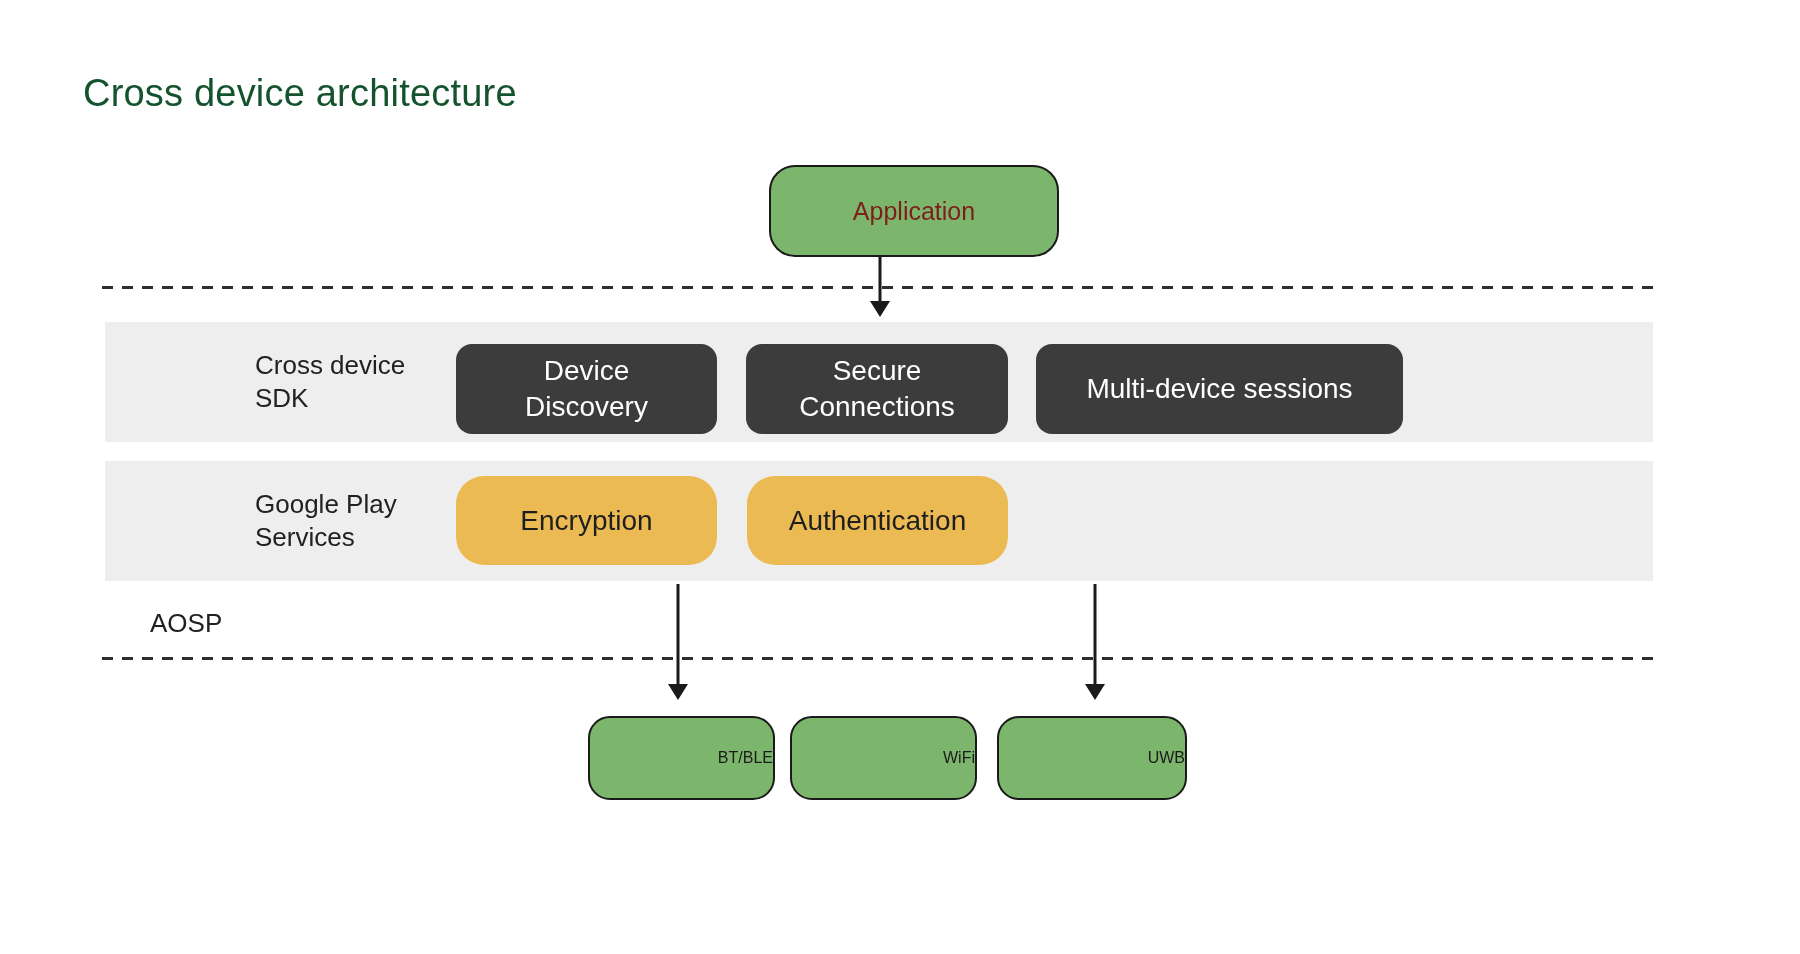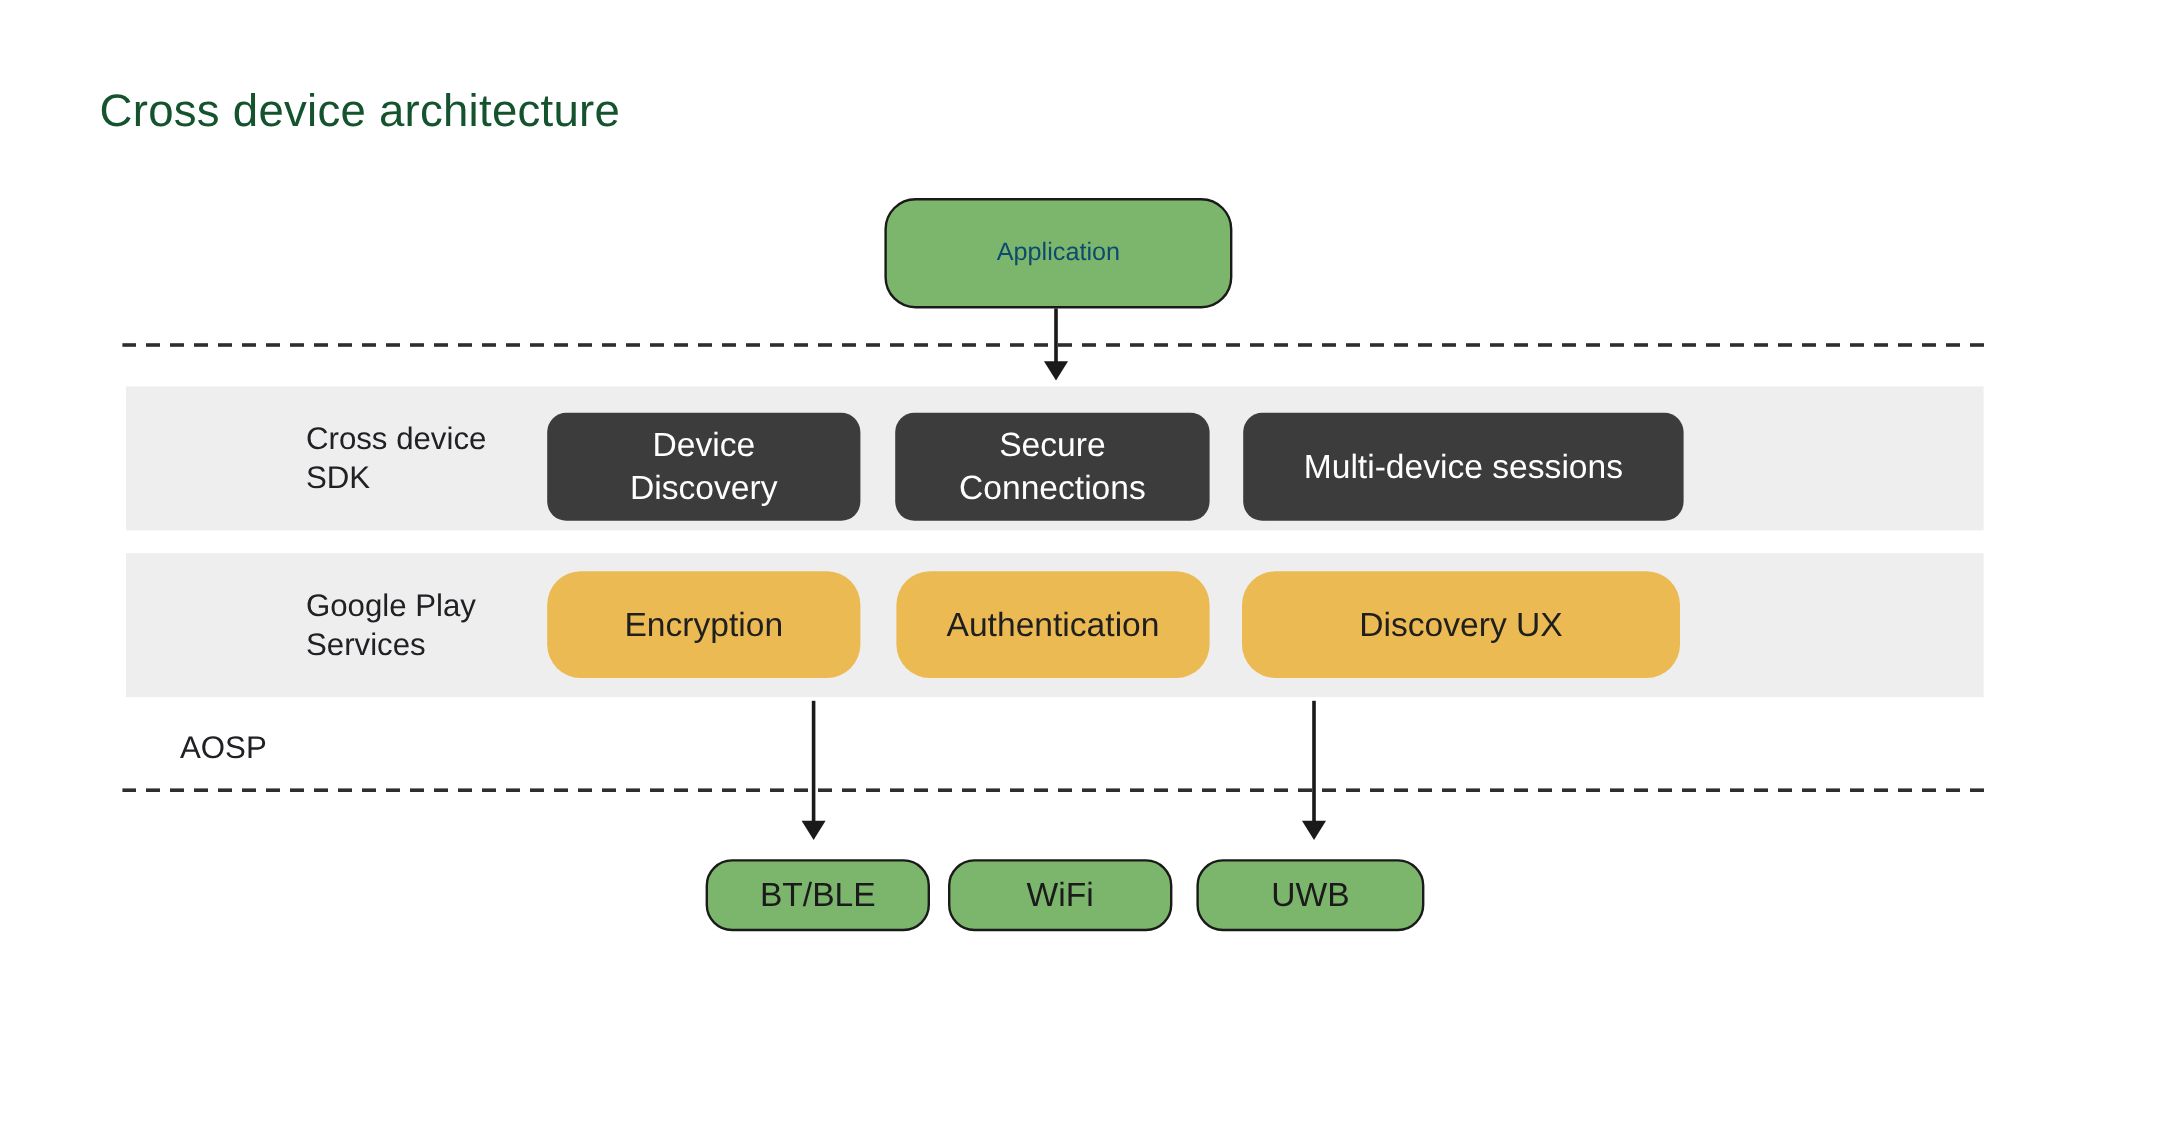--- a/index.html
+++ b/index.html
@@ -30,27 +30,27 @@
     box-sizing: border-box;
     display: flex;
     flex-direction: column;
     align-items: center;
     justify-content: center;
     text-align: center;
   }
   .node span { display: block; }
 
   .app-box {
-    left: 737px; top: 165px; width: 290px; height: 92px;
+    left: 769px; top: 165px; width: 290px; height: 92px;
     background: #7cb66c;
     border: 2px solid #1a1a1a;
     border-radius: 26px;
-    font-size: 21px;
-    font-weight: 500;
-    color: #0c4a6e;
+    font-size: 25px;
+    font-weight: 500;
+    color: #7f1d1d;
   }
 
   .band {
     position: absolute;
     left: 105px;
     width: 1548px;
     height: 120px;
     background: #eeeeee;
   }
   .band-sdk { top: 322px; }
@@ -97,24 +97,24 @@
     left: 150px;
     top: 608px;
     font-size: 26px;
     color: #202124;
   }
 
   .green-box {
     background: #7cb66c;
     border: 2px solid #1a1a1a;
     border-radius: 22px;
-    font-size: 28px;
+    font-size: 16px;
     font-weight: 500;
     color: #1b1b1b;
-    top: 716px; height: 60px;
+    top: 716px; height: 84px; align-items: flex-end;
   }
   .box-bt   { left: 588px; width: 187px; }
   .box-wifi { left: 790px; width: 187px; }
   .box-uwb  { left: 997px; width: 190px; }
 
   .dashed-line {
     position: absolute;
     left: 102px;
     width: 1555px;
     height: 3px;
@@ -190,23 +190,20 @@
       <span>Services</span>
     </div>
   </div>
 
   <div class="node yellow-box box-encryption">
     <span>Encryption</span>
   </div>
   <div class="node yellow-box box-auth">
     <span>Authentication</span>
   </div>
-  <div class="node yellow-box box-discovery">
-    <span>Discovery UX</span>
-  </div>
 
   <div class="aosp-label">AOSP</div>
 
   <div class="arrow arrow-bt">
     <div class="shaft"></div>
     <div class="head"></div>
   </div>
   <div class="arrow arrow-uwb">
     <div class="shaft"></div>
     <div class="head"></div>

